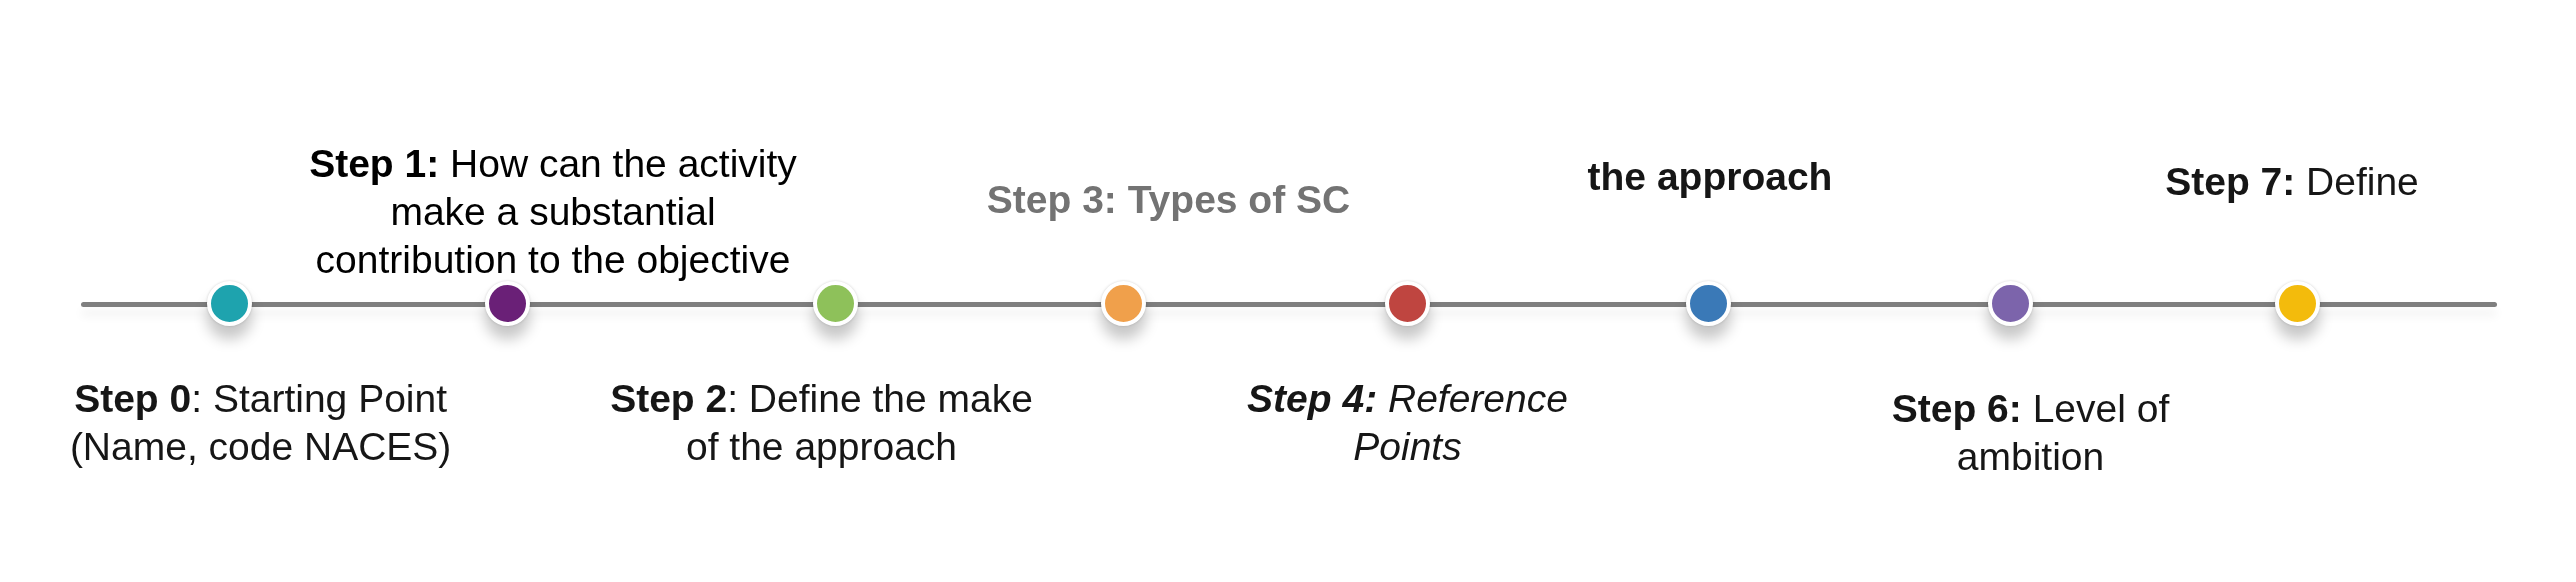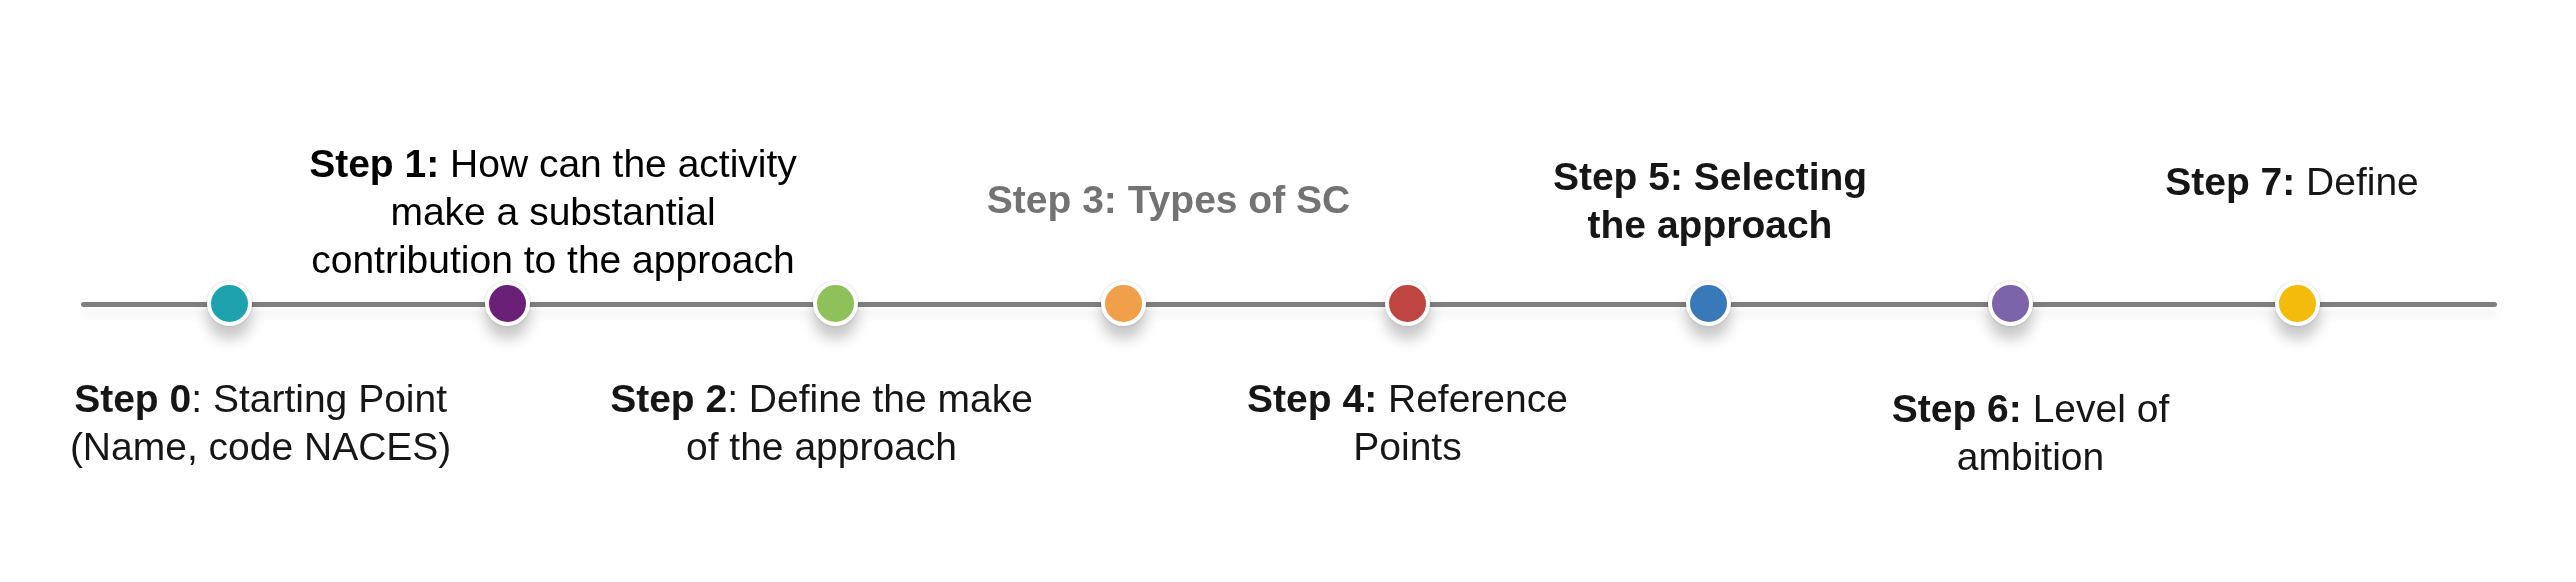--- a/index.html
+++ b/index.html
@@ -59,51 +59,50 @@
           <span class="line"><span class="b">Step 0</span><span class="r">: Starting Point</span></span>
           <span class="line"><span class="b"></span><span class="r">(Name, code NACES)</span></span>
         </div>
   </div>
 
   <div class="step">
     <div class="step-dot" style="left: 485px; top: 281px; background: rgb(106, 32, 119);"></div>
     <div class="step-label" style="left: 259px; top: 128px; width: 588px; color: #000000; margin-top: 12px;">
           <span class="line"><span class="b">Step 1:</span><span class="r"> How can the activity</span></span>
           <span class="line"><span class="b"></span><span class="r">make a substantial</span></span>
-          <span class="line"><span class="b"></span><span class="r">contribution to the approach</span></span>
+          <span class="line"><span class="b"></span><span class="r">contribution to the objective</span></span>
         </div>
   </div>
 
   <div class="step">
     <div class="step-dot" style="left: 813px; top: 281px; background: rgb(142, 193, 90);"></div>
     <div class="step-label" style="left: 561px; top: 375px; width: 521px; color: rgb(22, 22, 22);">
           <span class="line"><span class="b">Step 2</span><span class="r">: Define the make</span></span>
           <span class="line"><span class="b"></span><span class="r">of the approach</span></span>
         </div>
   </div>
 
   <div class="step">
     <div class="step-dot" style="left: 1101px; top: 281px; background: rgb(240, 160, 75);"></div>
     <div class="step-label" style="left: 908px; top: 176px; width: 521px; color: #737373;">
           <span class="line"><span class="b">Step 3: Types of SC</span><span class="r"></span></span>
         </div>
   </div>
 
   <div class="step">
     <div class="step-dot" style="left: 1385px; top: 281px; background: rgb(191, 69, 64);"></div>
-    <div class="step-label" style="left: 1189px; top: 375px; width: 437px; color: rgb(22, 22, 22);">
+    <div class="step-label" style="left: 1189px; top: 375px; width: 437px; color: rgb(22, 22, 22); font-style: italic;">
           <span class="line"><span class="b">Step 4:</span><span class="r"> Reference</span></span>
           <span class="line"><span class="b"></span><span class="r">Points</span></span>
         </div>
   </div>
 
   <div class="step">
     <div class="step-dot" style="left: 1686px; top: 281px; background: rgb(58, 121, 183);"></div>
     <div class="step-label" style="left: 1483px; top: 153px; width: 454px; color: rgb(22, 22, 22);">
-          <span class="line"><span class="b">Step 5: Selecting</span><span class="r"></span></span>
           <span class="line"><span class="b">the approach</span><span class="r"></span></span>
         </div>
   </div>
 
   <div class="step">
     <div class="step-dot" style="left: 1988px; top: 281px; background: rgb(124, 100, 171);"></div>
     <div class="step-label" style="left: 1829px; top: 375px; width: 403px; color: rgb(22, 22, 22); margin-top: 10px;">
           <span class="line"><span class="b">Step 6:</span><span class="r"> Level of</span></span>
           <span class="line"><span class="b"></span><span class="r">ambition</span></span>
         </div>

